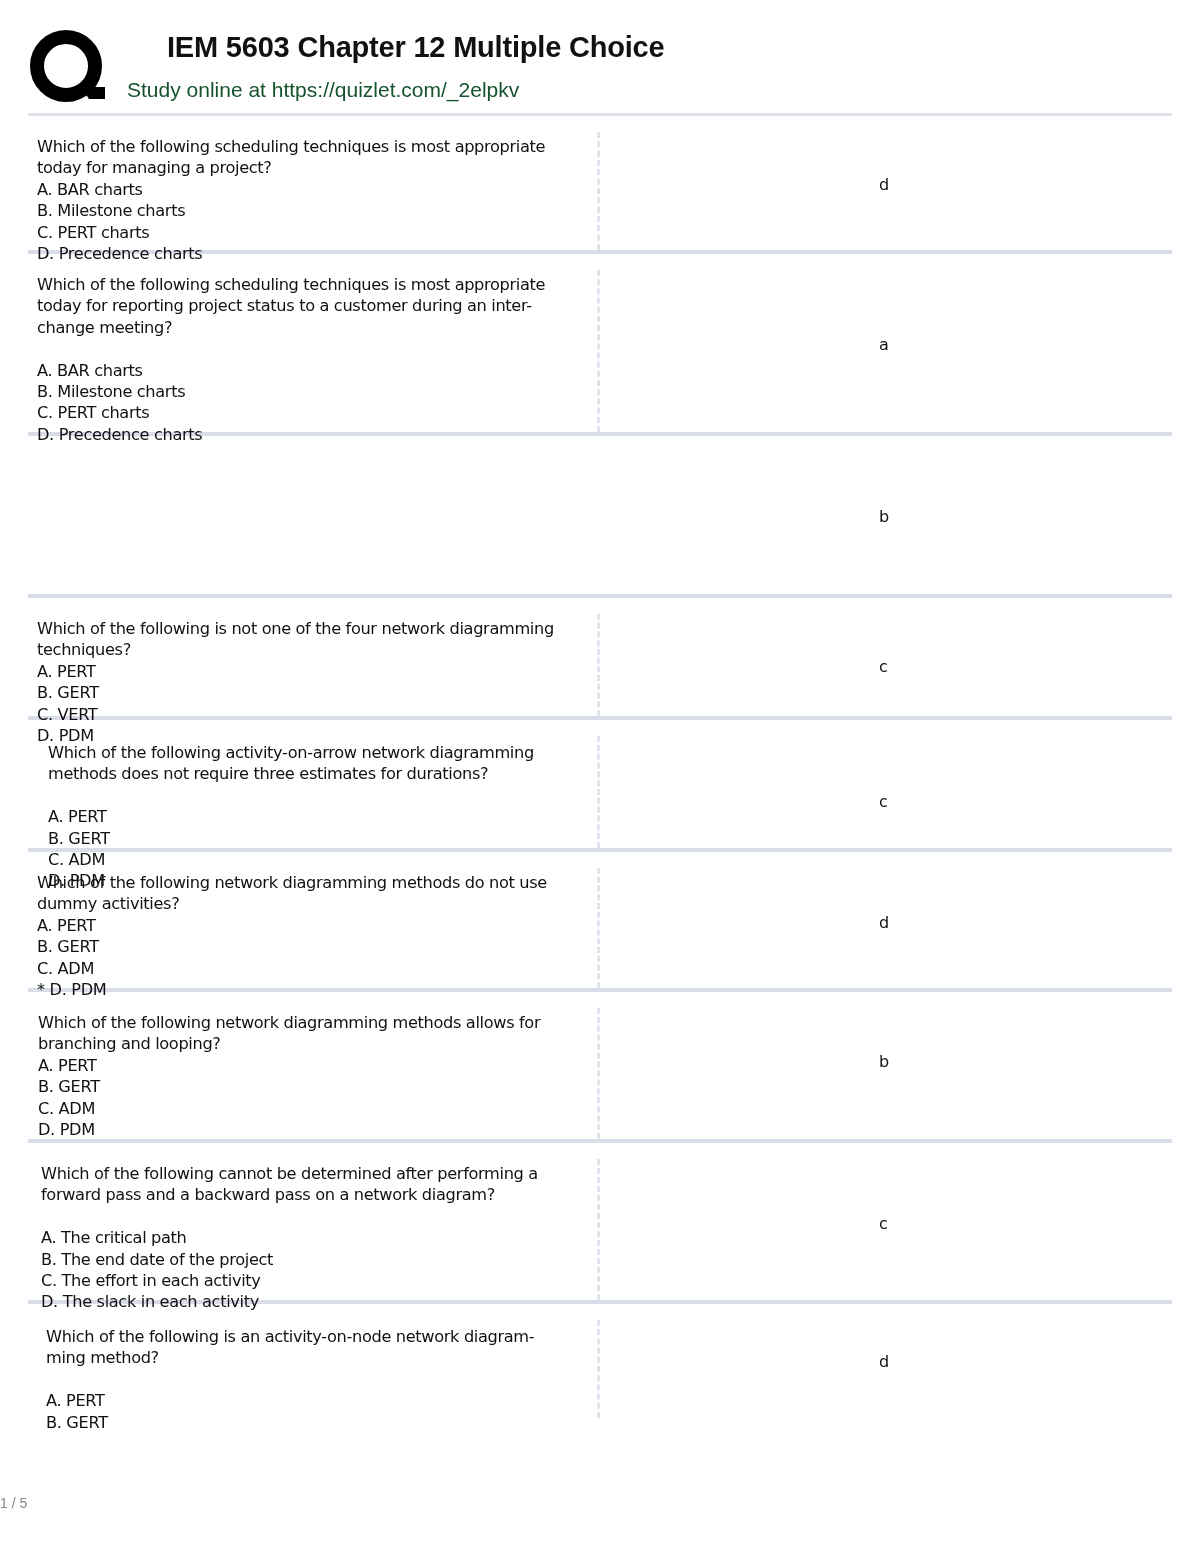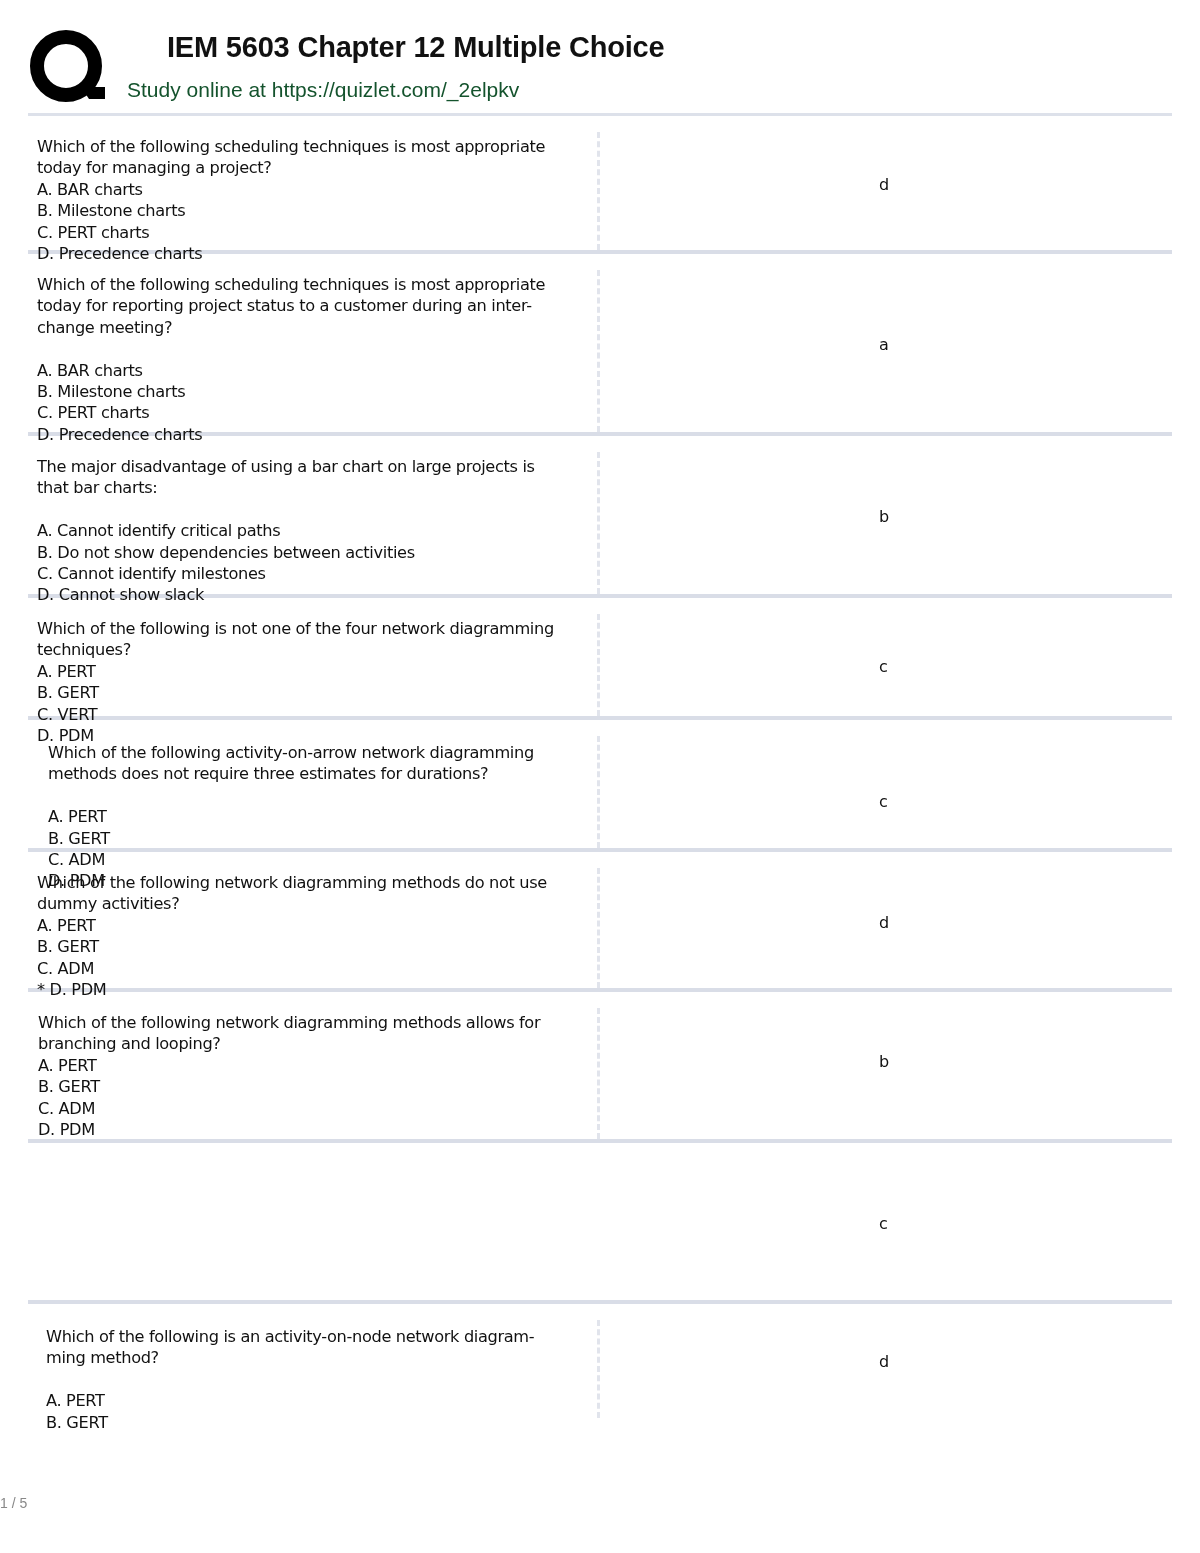--- a/index.html
+++ b/index.html
@@ -59,29 +59,20 @@
 B. Milestone charts
 C. PERT charts
 D. Precedence charts</div>
     </div>
     <div class="a">
       <div class="ans" style="top:81px">a</div>
     </div>
   </div>
 
   <div class="row" style="height:162px">
-    <div class="q">
-      <div class="qtext" style="left:9px">The major disadvantage of using a bar chart on large projects is
-that bar charts:
-
-A. Cannot identify critical paths
-B. Do not show dependencies between activities
-C. Cannot identify milestones
-D. Cannot show slack</div>
-    </div>
     <div class="a">
       <div class="ans" style="top:71px">b</div>
     </div>
   </div>
 
   <div class="row" style="height:122px">
     <div class="q">
       <div class="qtext" style="left:9px">Which of the following is not one of the four network diagramming
 techniques?
 A. PERT
@@ -131,20 +122,29 @@
 B. GERT
 C. ADM
 D. PDM</div>
     </div>
     <div class="a">
       <div class="ans" style="top:60px">b</div>
     </div>
   </div>
 
   <div class="row" style="height:161px">
+    <div class="q">
+      <div class="qtext" style="left:13px">Which of the following cannot be determined after performing a
+forward pass and a backward pass on a network diagram?
+
+A. The critical path
+B. The end date of the project
+C. The effort in each activity
+D. The slack in each activity</div>
+    </div>
     <div class="a">
       <div class="ans" style="top:71px">c</div>
     </div>
   </div>
 
   <div class="row last" style="height:114px">
     <div class="q">
       <div class="qtext" style="left:18px;top:6px">Which of the following is an activity-on-node network diagram-
 ming method?
 

